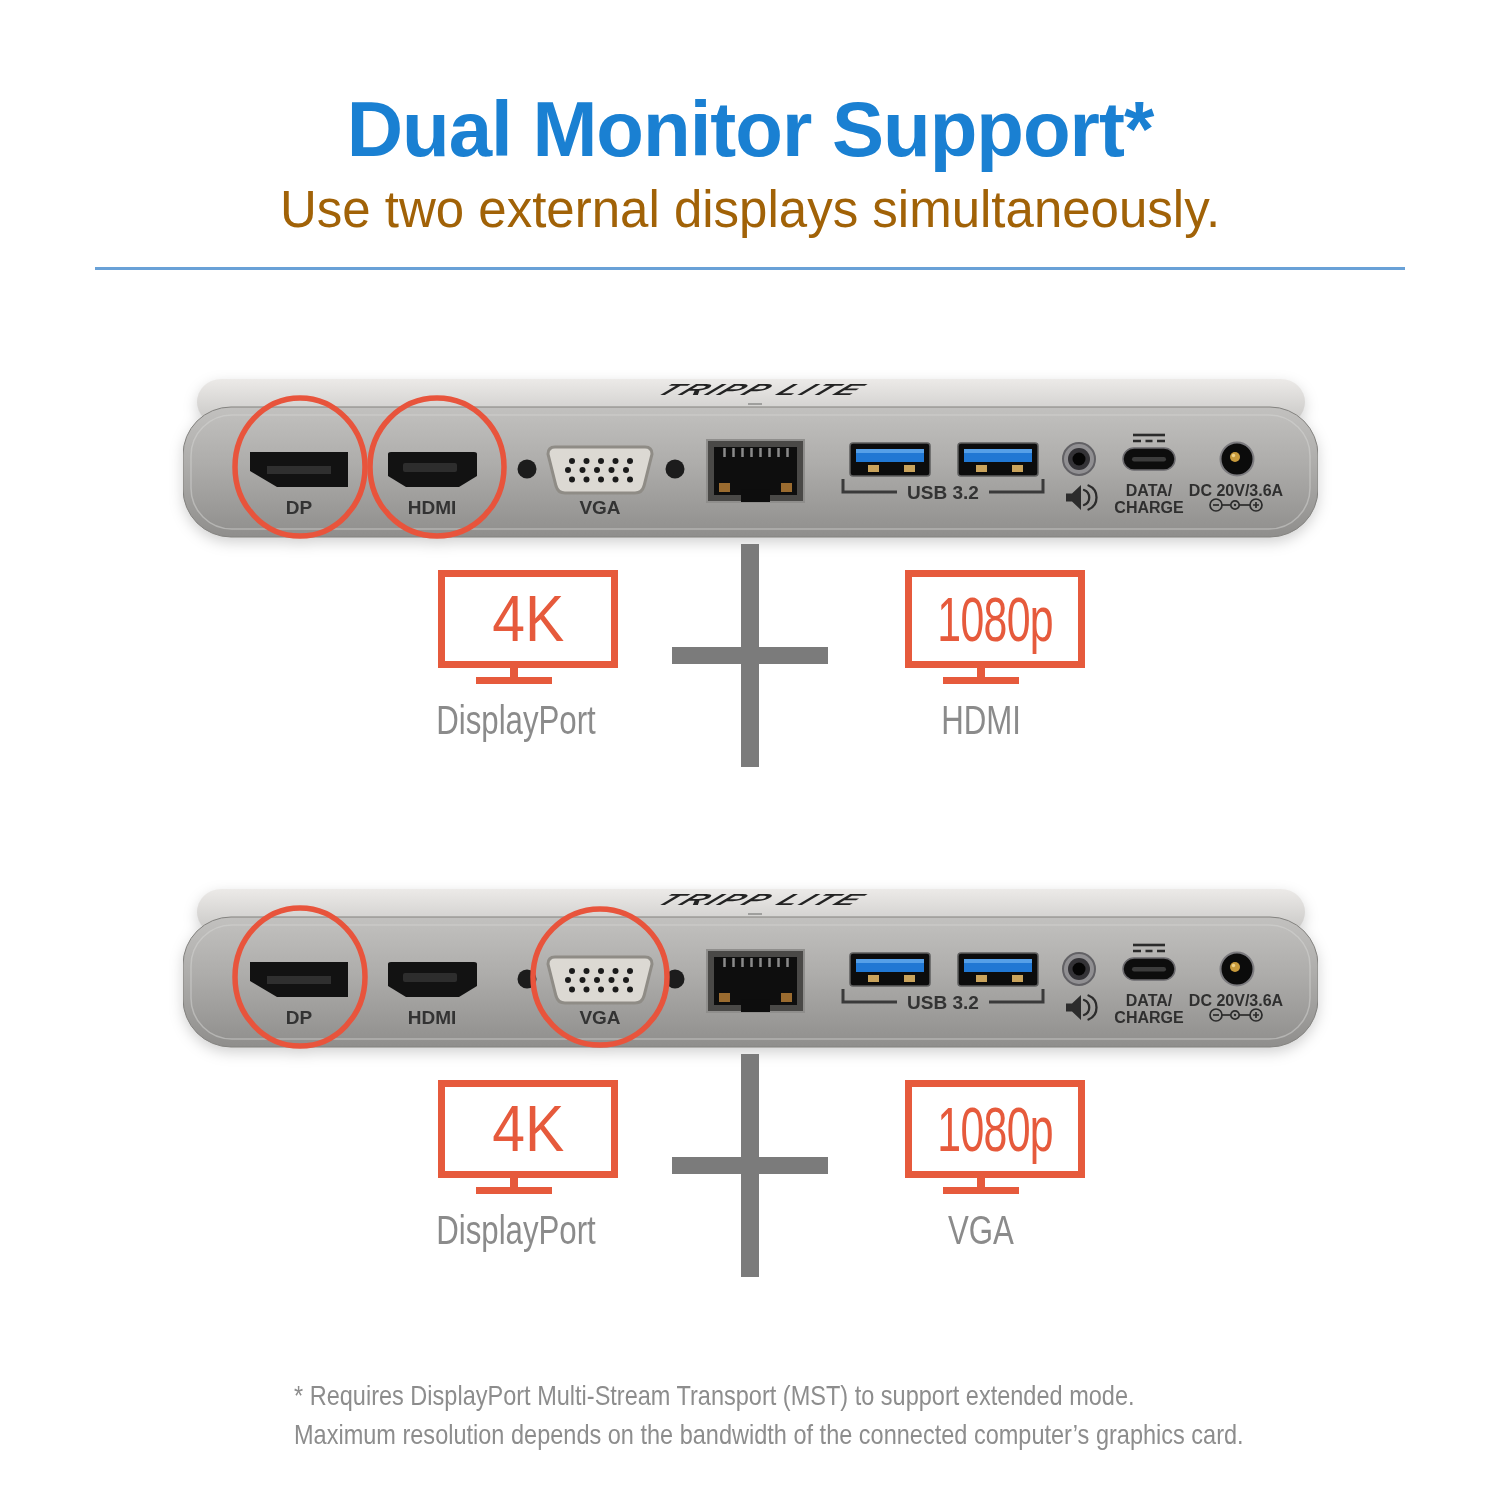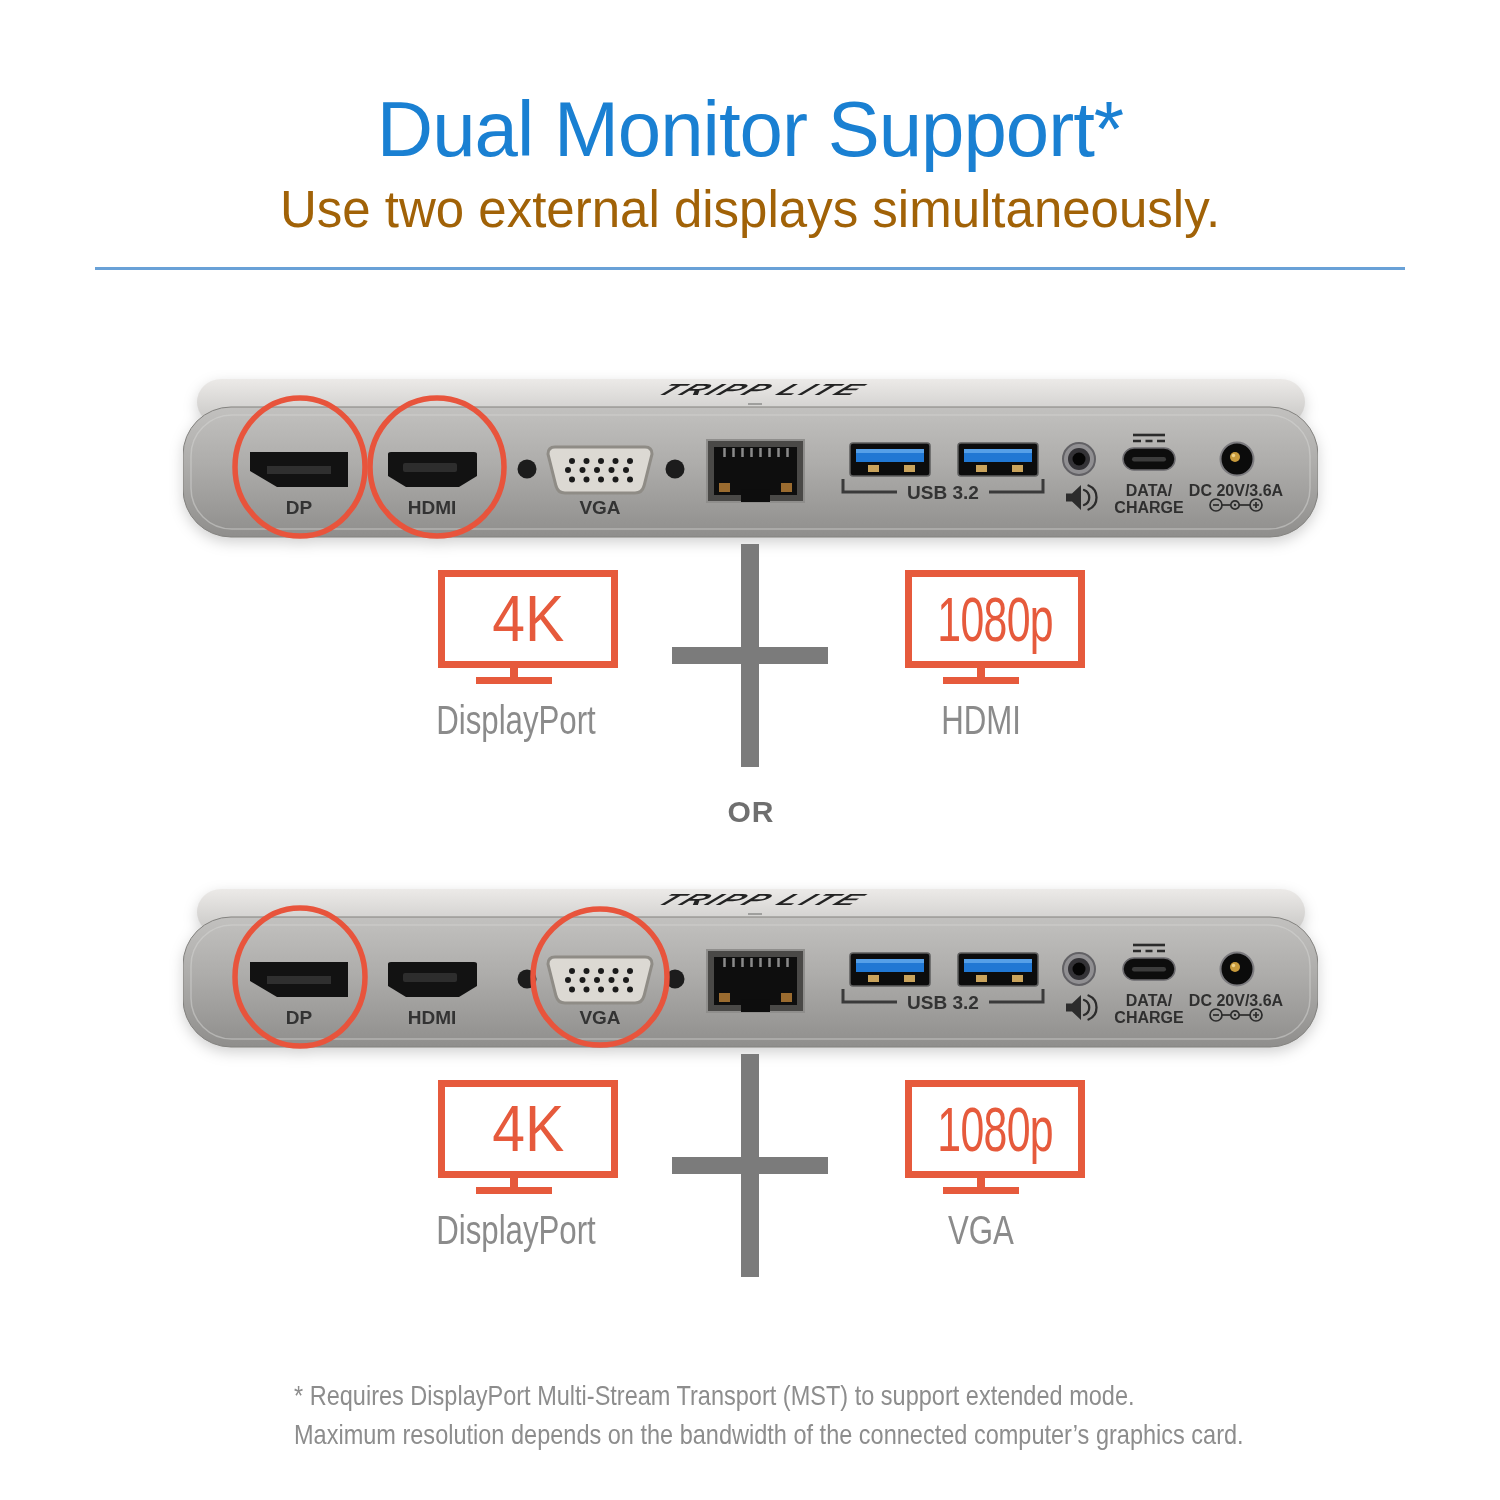--- a/index.html
+++ b/index.html
@@ -1,19 +1,19 @@
 <!DOCTYPE html>
 <html><head>
 <meta charset="utf-8">
 <style>
   html,body{margin:0;padding:0;background:#ffffff;}
   #canvas{position:relative;width:1500px;height:1500px;background:#ffffff;overflow:hidden;
           font-family:"Liberation Sans",sans-serif;}
   .abs{position:absolute;}
-  .title{left:0;top:84px;width:1500px;text-align:center;font-size:78px;font-weight:normal;
+  .title{left:0;top:84px;width:1500px;text-align:center;font-size:78px;font-weight:bold;
          letter-spacing:-1px;color:#1a80d2;}
   .subtitle{left:0;top:180px;width:1500px;text-align:center;font-size:51px;color:#a16207;}
   .divider{left:95px;top:267px;width:1310px;height:3px;background:#69a1d7;}
   .dock{position:absolute;width:1135px;height:165px;filter:drop-shadow(0 5px 7px rgba(0,0,0,0.18));}
   .hl{fill:none;stroke:#e8543c;stroke-width:5.5px;}
   .brand{font-family:"Liberation Sans",sans-serif;font-style:italic;font-weight:bold;
          font-size:32px;fill:#232323;letter-spacing:3px;}
   .pl{font-family:"Liberation Sans",sans-serif;font-weight:600;font-size:19px;fill:#333333;text-anchor:middle;}
   .pl2{font-family:"Liberation Sans",sans-serif;font-weight:600;font-size:16px;fill:#2f2f2f;text-anchor:middle;}
   .mon{position:absolute;width:152px;height:116px;}
@@ -173,21 +173,20 @@
 
   <div class="mon" style="left:905px;top:570px;">
     <div class="scr">
       <span class="res res1080">1080p</span>
     </div>
     <div class="stem"></div>
     <div class="base"></div>
   </div>
   <div class="cap" style="left:831px;top:698px;">HDMI</div>
 
-  <div class="or">OR</div>
 
   <svg class="dock" style="left:183px;top:887px;" viewBox="0 0 1135 165">
     <use href="#dock-art"></use>
     <ellipse class="hl" cx="117" cy="90" rx="65" ry="69"></ellipse>
     <ellipse class="hl" cx="417" cy="90" rx="67" ry="68"></ellipse>
   </svg>
 
   <div class="mon" style="left:438px;top:1080px;">
     <div class="scr">
       <span class="res res4k">4K</span>

